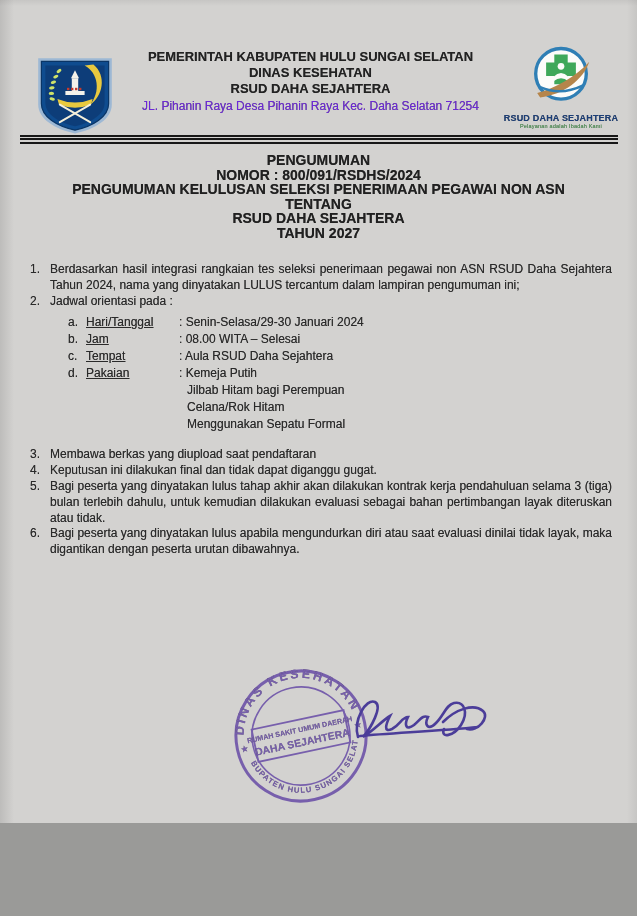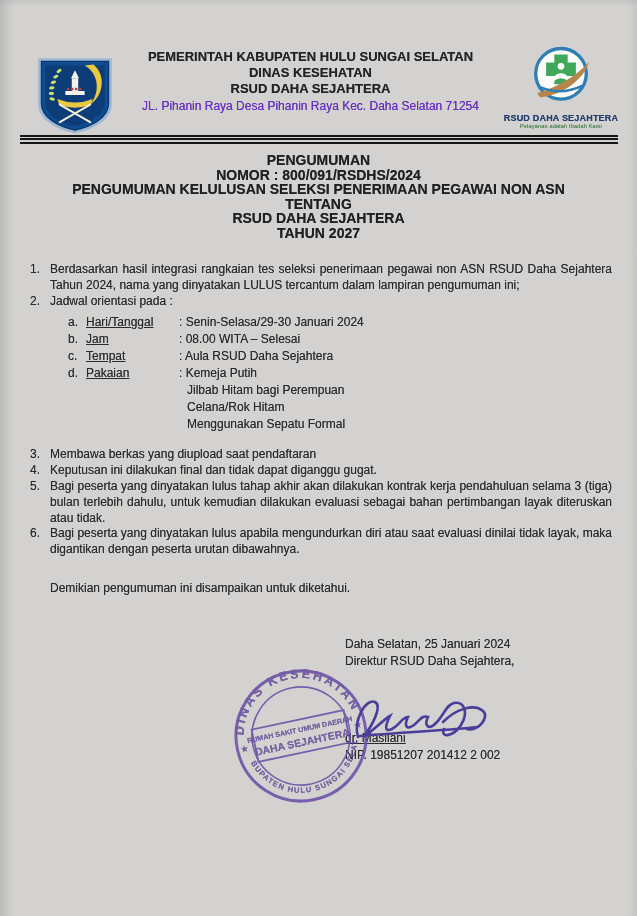--- a/index.html
+++ b/index.html
@@ -1,18 +1,18 @@
 <!DOCTYPE html>
 <html><head>
 <meta charset="utf-8">
 <style>
   html,body{margin:0;padding:0;background:#9a9a98;}
   .page{
     position:relative;
-    width:637px;height:916px;
+    width:637px;height:823px;
     margin:0 auto;
     background:#d3d2d0;
     font-family:"Liberation Sans", sans-serif;
     color:#2a2a2a;
     overflow:hidden;
     text-shadow:0 0 .5px rgba(40,40,40,.65);
   }
   .edge-shade{position:absolute;inset:0;pointer-events:none;
     background:linear-gradient(to right, rgba(90,90,90,.18) 0, rgba(90,90,90,0) 14px),
                linear-gradient(to left, rgba(90,90,90,.10) 0, rgba(90,90,90,0) 10px),
@@ -178,29 +178,22 @@
     </div>
     <div class="li">
       <span class="no">5.</span>
       <span class="tx">Bagi peserta yang dinyatakan lulus tahap akhir akan dilakukan kontrak kerja pendahuluan selama 3 (tiga) bulan terlebih dahulu, untuk kemudian dilakukan evaluasi sebagai bahan pertimbangan layak diteruskan atau tidak.</span>
     </div>
     <div class="li">
       <span class="no">6.</span>
       <span class="tx">Bagi peserta yang dinyatakan lulus apabila mengundurkan diri atau saat evaluasi dinilai tidak layak, maka digantikan dengan peserta urutan dibawahnya.</span>
     </div>
 
-    <div class="closing">Demikian pengumuman ini disampaikan untuk diketahui.</div>
-  </div>
-
-  <div class="sig">
-    <div>Daha Selatan, 25 Januari 2024</div>
-    <div>Direktur RSUD Daha Sejahtera,</div>
-    <div><span class="name">dr. Masliani</span></div>
-    <div class="nip">NIP. 19851207 201412 2 002</div>
-  </div>
+  </div>
+
 
   <div class="stamp">
     <svg viewBox="-72 -72 144 144" width="144" height="144">
       <g transform="rotate(-12)" fill="#6b50a8" stroke="#6b50a8">
         <circle r="65" fill="none" stroke-width="3"></circle>
         <circle r="49" fill="none" stroke-width="1.6"></circle>
         <defs>
           <path id="arcTop" d="M -55 14 A 57 57 0 1 1 55 14" fill="none"></path>
           <path id="arcBot" d="M -54 18 A 57 57 0 0 0 54 18" fill="none"></path>
         </defs>

